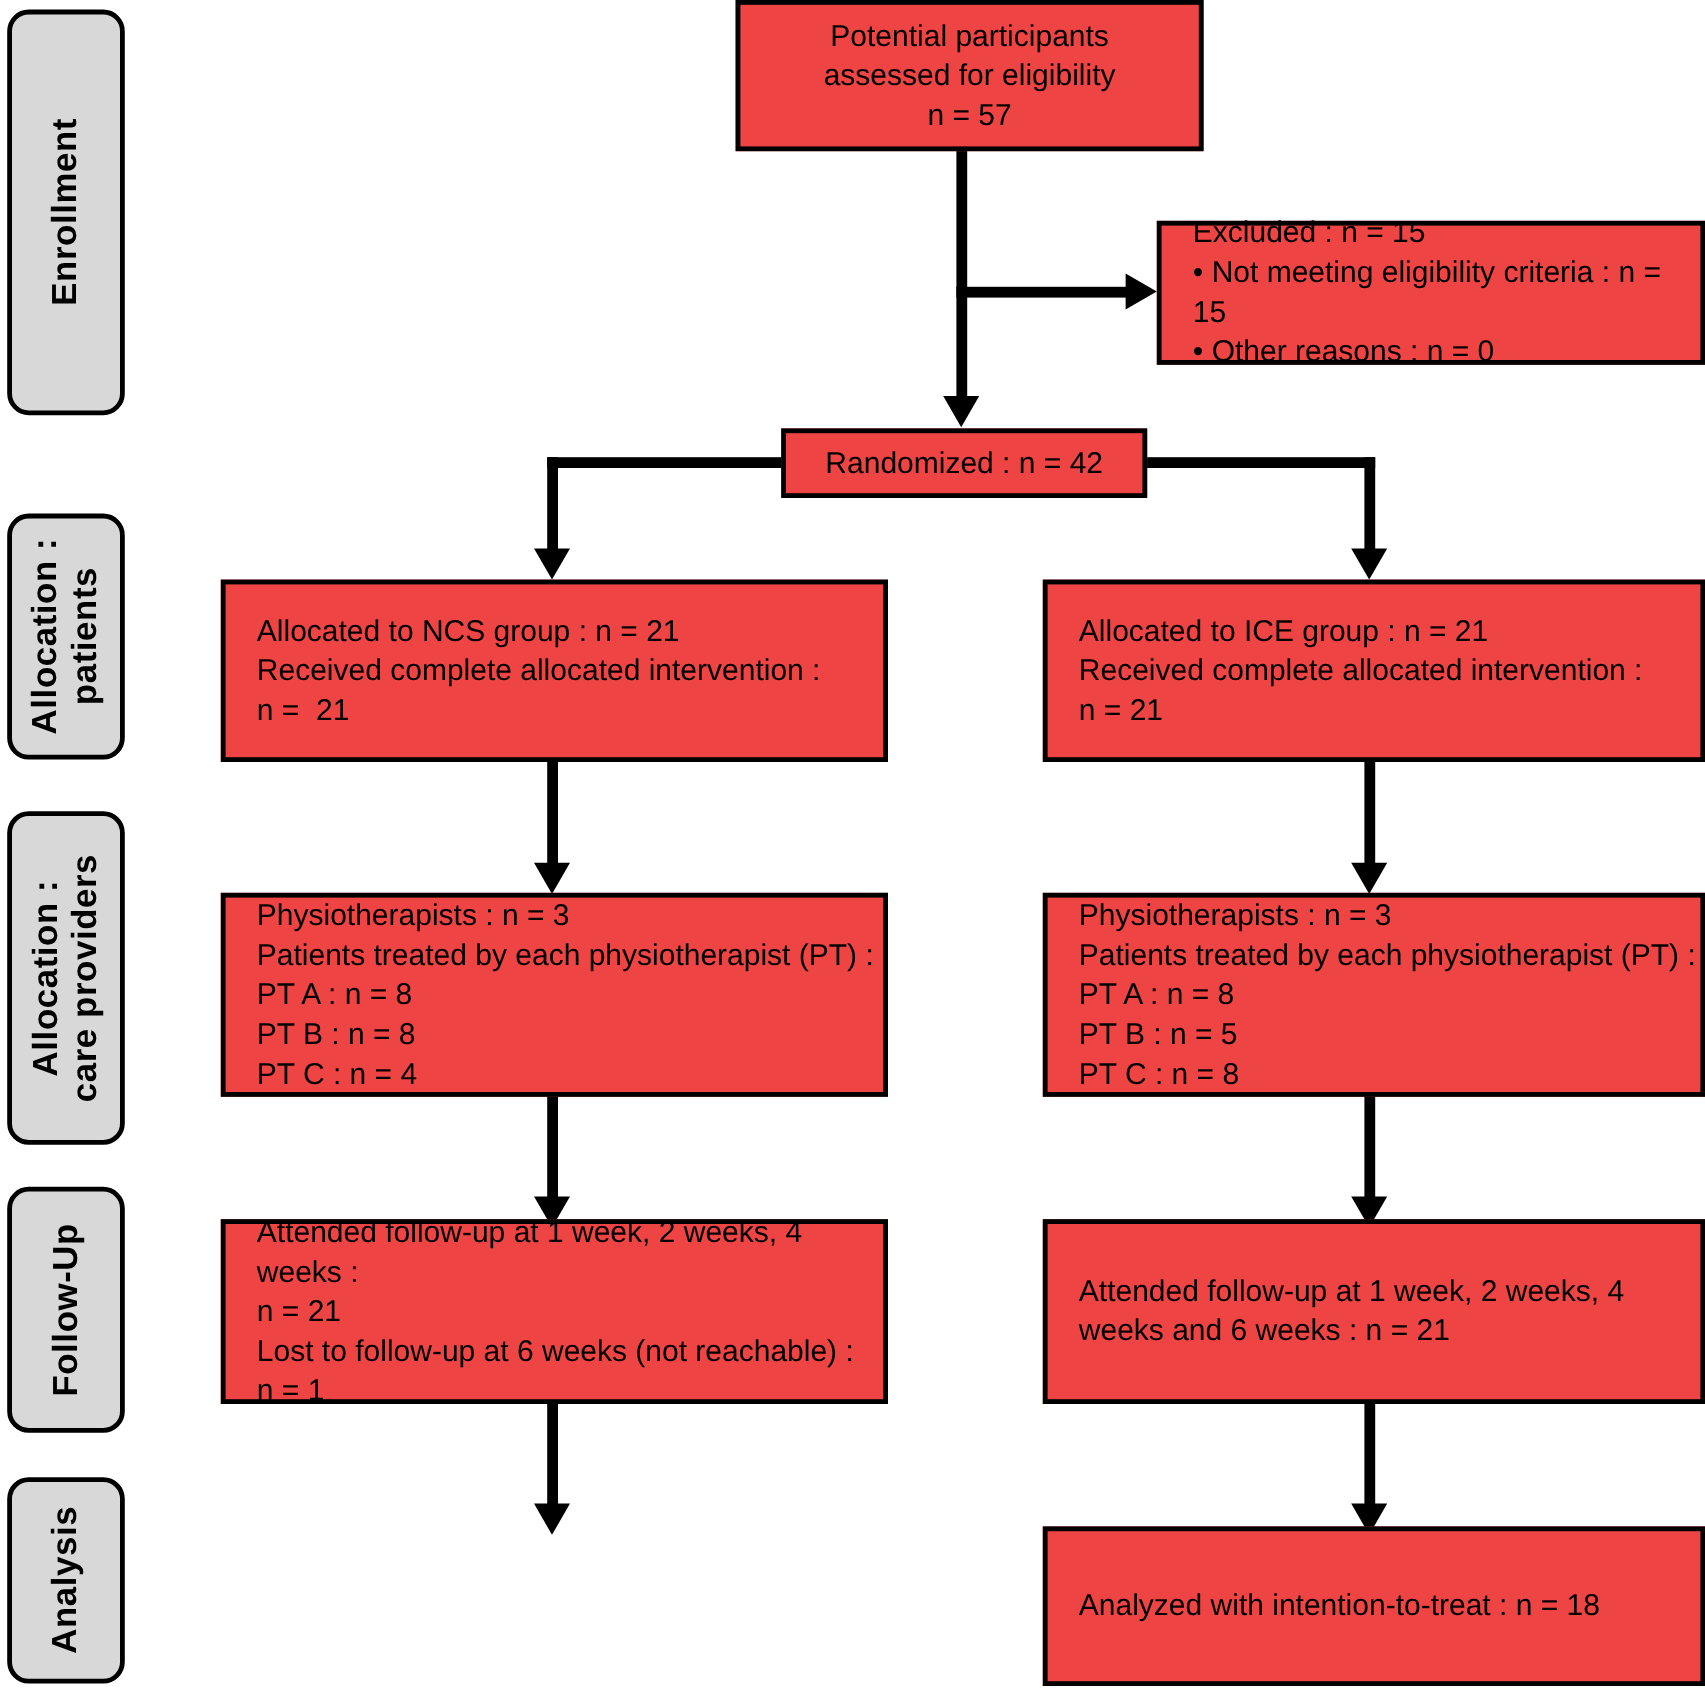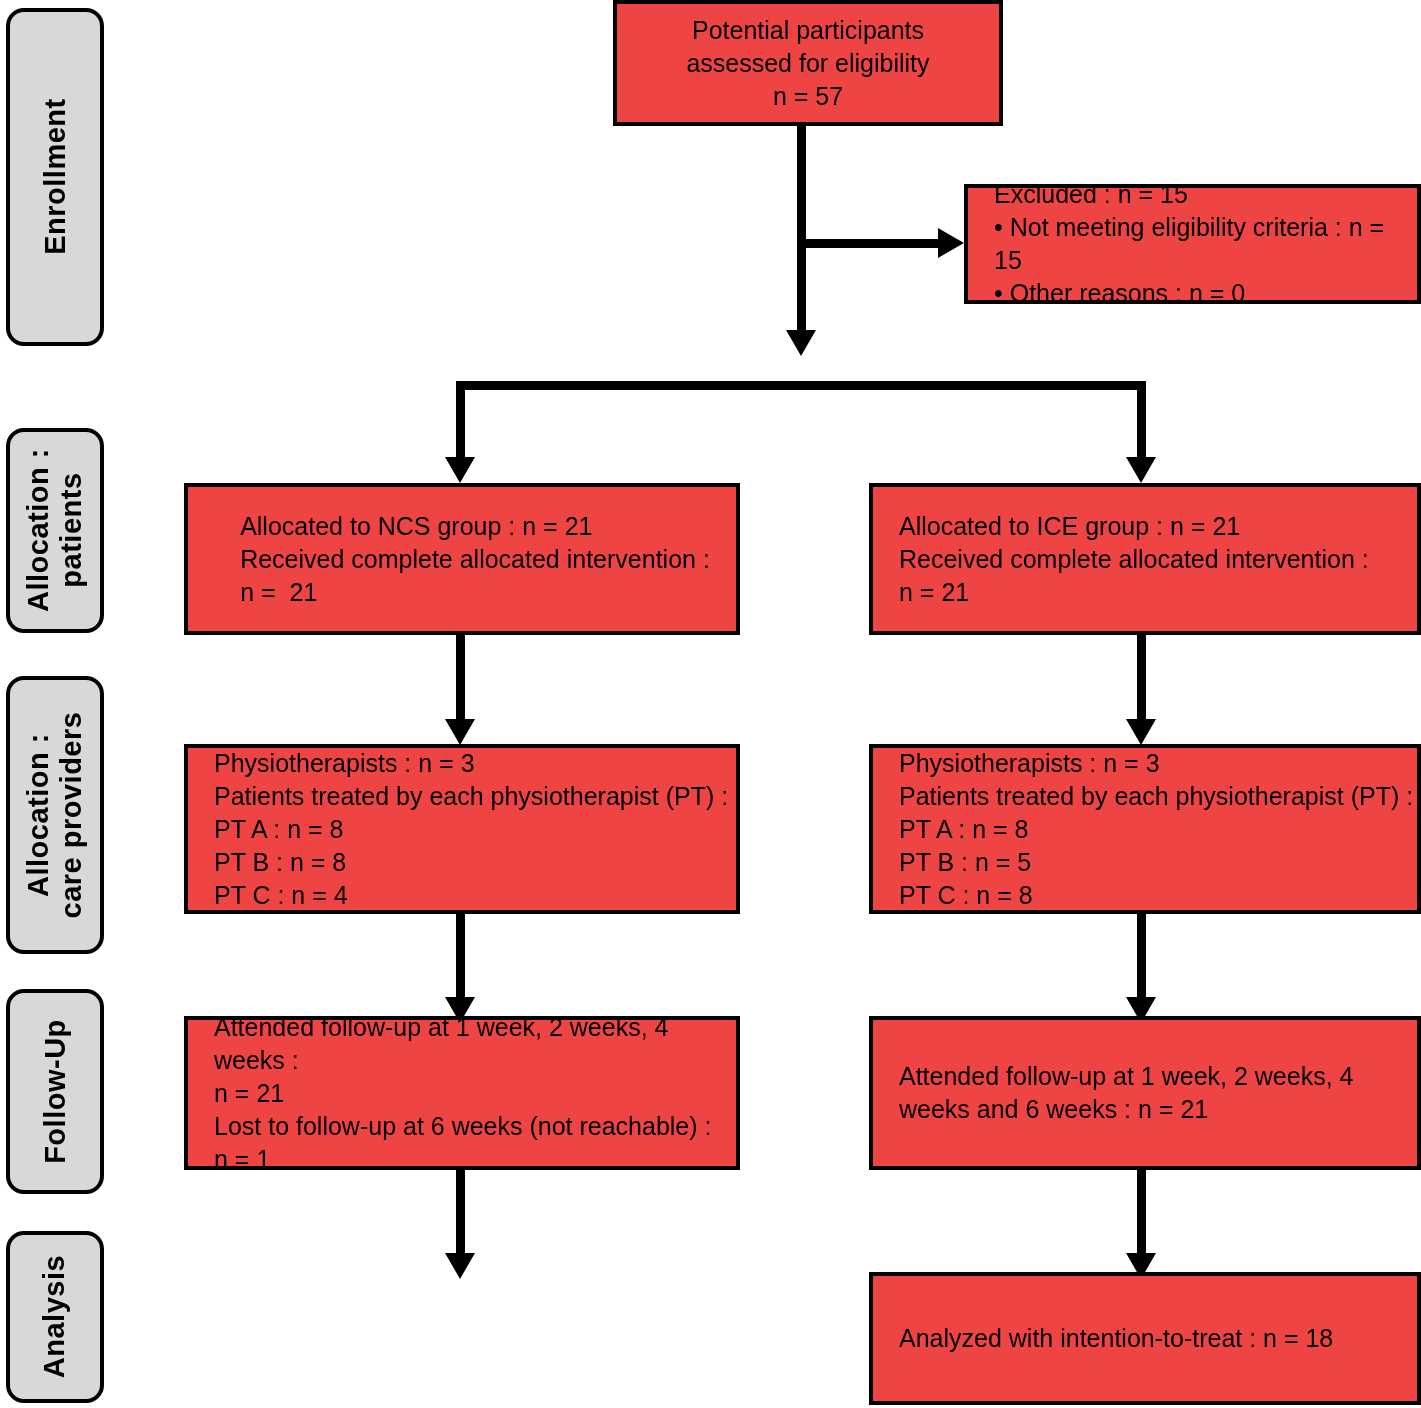--- a/index.html
+++ b/index.html
@@ -155,22 +155,25 @@
 assessed for eligibility
 n = 57</div>
   </div>
 
   <div class="box" style="left:964px; top:184px; width:457px; height:120px;">
     <div class="txt">Excluded : n = 15
 • Not meeting eligibility criteria : n = 15
 • Other reasons : n = 0</div>
   </div>
 
-
-  <div class="box" style="left:184px; top:483px; width:556px; height:152px;align-items:center;">
+  <div class="box center" style="left:651px; top:357px; width:305px; height:58px;">
+    <div class="txt">Randomized : n = 42</div>
+  </div>
+
+  <div class="box" style="left:184px; top:483px; width:556px; height:152px;">
     <div class="txt">Allocated to NCS group : n = 21
 Received complete allocated intervention :
 n =  21</div>
   </div>
 
   <div class="box" style="left:869px; top:483px; width:552px; height:152px;">
     <div class="txt">Allocated to ICE group : n = 21
 Received complete allocated intervention :
 n = 21</div>
   </div>

